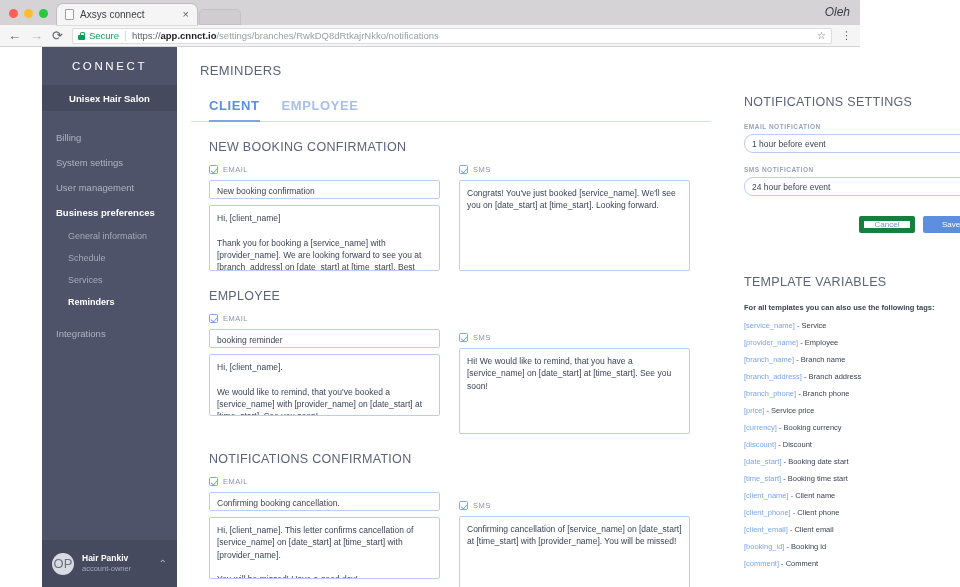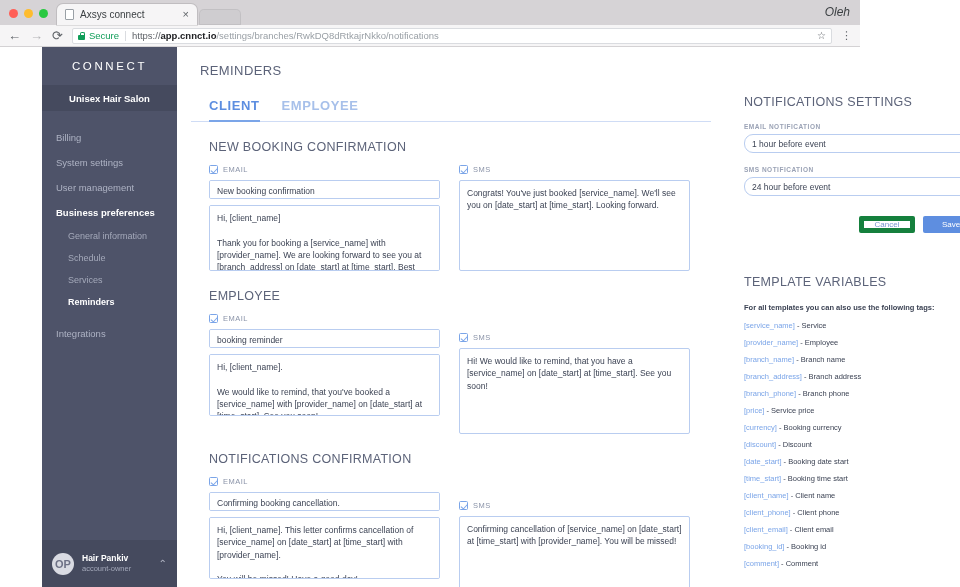--- a/index.html
+++ b/index.html
@@ -99,21 +99,21 @@
   }
   .nav-item.bold { color: #ffffff; font-weight: bold; }
   .nav-sub { padding: 6px 14px 6px 26px; font-size: 9px; color: #a4a9ba; cursor: pointer; }
   .nav-sub.active { color: #ffffff; font-weight: bold; }
   .user-box {
     height: 47px; background: #454a5e; display: flex; align-items: center;
     padding: 0 10px; gap: 8px;
   }
   .avatar {
     width: 22px; height: 22px; border-radius: 50%; background: #d9dbe3;
-    color: #6d7186; font-size: 11px; font-weight: bold;
+    color: #6d7186; font-size: 13px; font-weight: normal;
     display: flex; align-items: center; justify-content: center; flex: 0 0 auto;
   }
   .user-meta { flex: 1 1 auto; line-height: 1.3; min-width: 0; }
   .user-name { font-size: 8.5px; color: #ffffff; font-weight: bold; }
   .user-role { font-size: 7.5px; color: #a4a9ba; }
   .chev-up { color: #b6bac8; font-size: 10px; }
 
   
   .content {
     flex: 1 1 auto; background: #ffffff; padding: 16px 22px 0 14px;

